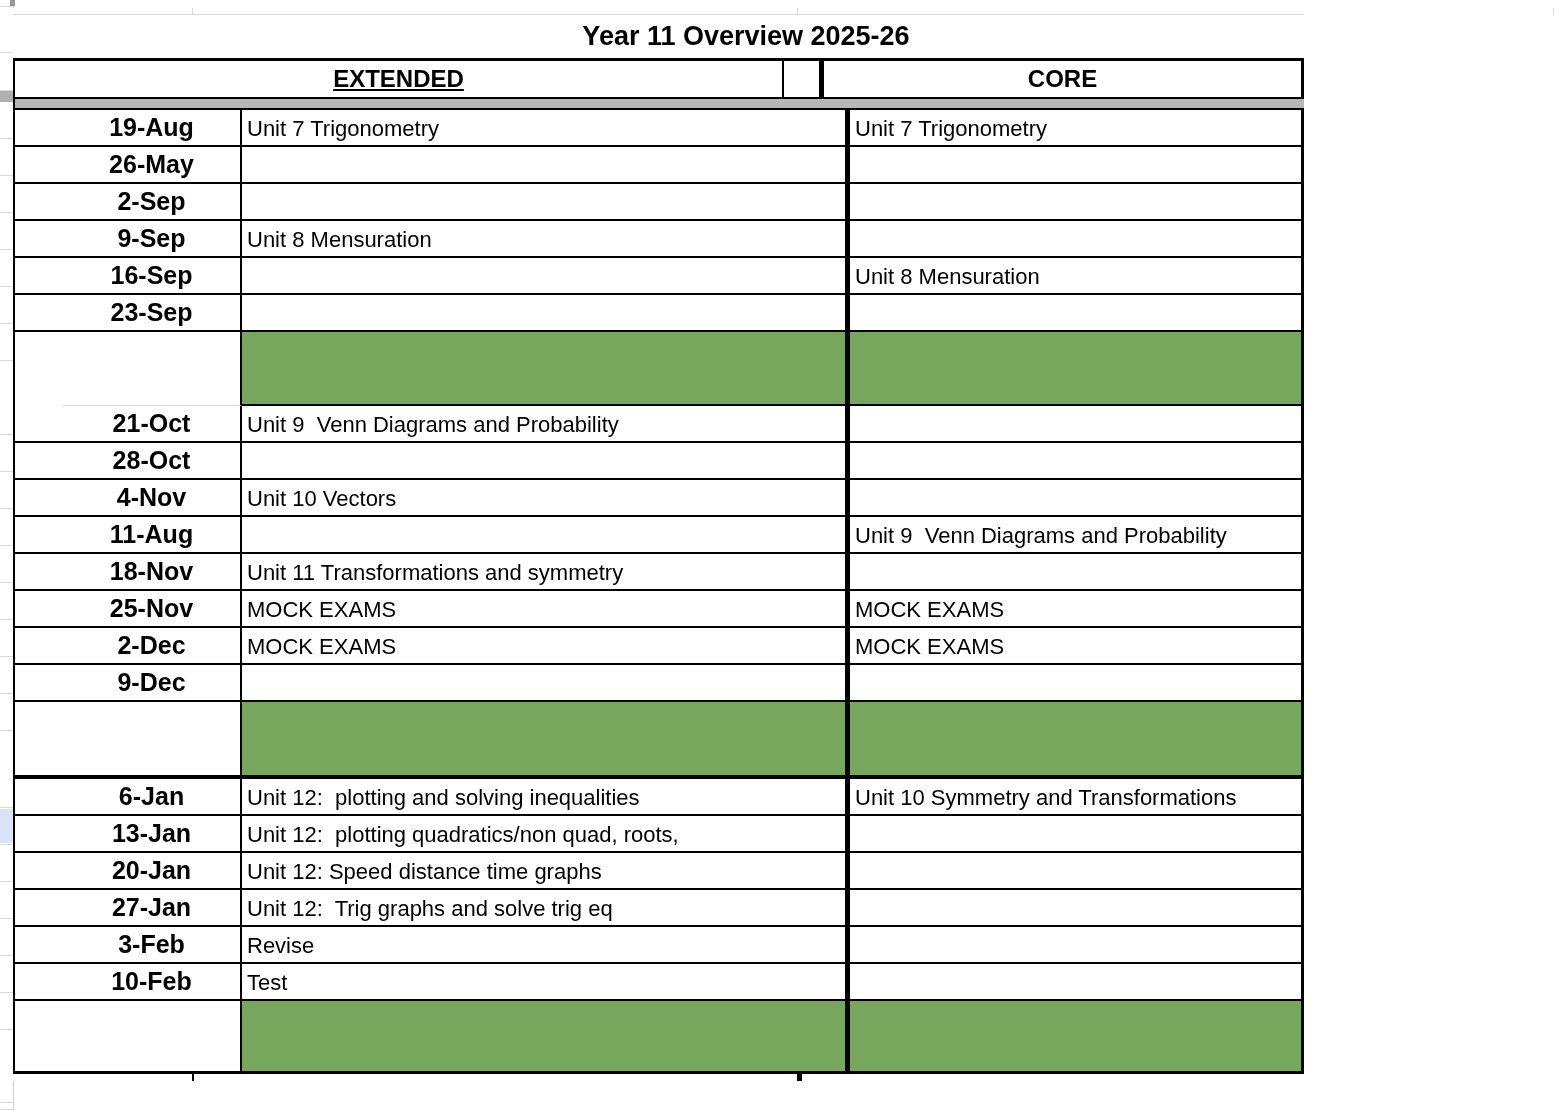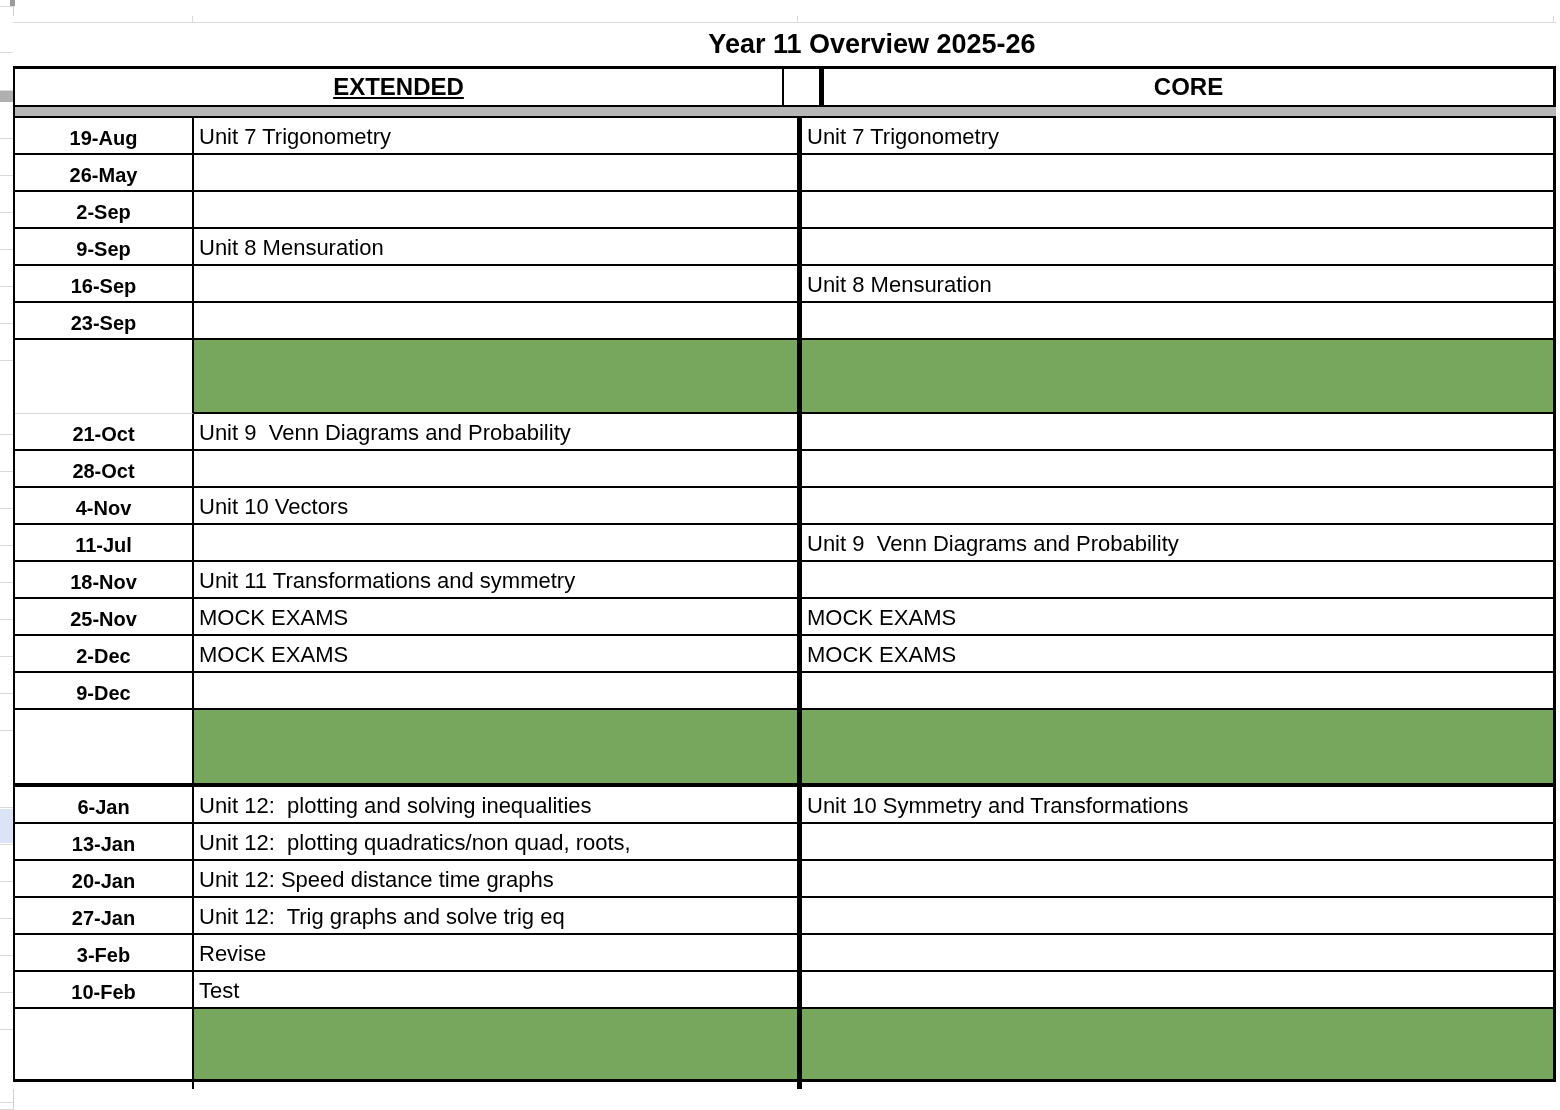--- a/index.html
+++ b/index.html
@@ -8,21 +8,21 @@
 
   .sheet { position:relative; width:1560px; height:1110px; background:#fff; overflow:hidden; }
 
   
   .gutter-vline { position:absolute; left:13px; top:0; width:1px; height:1110px; background:#cfcfcf; }
   .gutter-line  { position:absolute; left:0; width:13px; height:1px; background:#d9d9d9; z-index:3; }
   .gutter-seg   { position:absolute; left:0; width:13px; z-index:3; }
   .gutter-nub   { position:absolute; left:10px; top:0; width:5px; height:6px; background:#9a9a9a; z-index:4; }
 
   
-  .table { position:absolute; left:13px; top:16px; width:1543px; }
+  .table { position:absolute; left:13px; top:8px; width:1291px; }
   .row { position:relative; display:flex; border-left:2px solid #000; background:#fff; }
   .row.no-border-left { border-left:none; }
 
   .top-partial { height:7px; border-bottom:1px solid #d9d9d9; }
   .bottom-partial { height:7px; }
   .stub { position:absolute; top:0; height:7px; }
   .stub.gray { background:#d9d9d9; width:1px; }
   .stub.black { background:#000; }
 
   .title-row { height:46px; border-bottom:3px solid #000; align-items:center; }
@@ -31,21 +31,21 @@
   .header-row { height:38px; border-bottom:2px solid #000; }
   .hcell { display:flex; align-items:center; justify-content:center; font-weight:bold; font-size:24px; background:#fff; }
   .h-ext  { width:769px; border-right:2px solid #000;text-decoration:underline; }
   .h-gap  { width:11px; background:#fff; }
   .h-core { flex:1; border-left:5px solid #000; border-right:3px solid #000;margin-left:24px; }
 
   .spacer-row { height:11px; border-bottom:2px solid #000; }
 
   .cell { display:flex; align-items:flex-end; overflow:hidden; }
   .date-cell { width:179px; border-right:2px solid #000; justify-content:center;
-               font-weight:bold; font-size:20px; padding-bottom:3px; }
+               font-weight:bold; font-size:25px; padding-bottom:3px;margin-left:48px; }
   .ext-cell  { width:608px; border-right:5px solid #000; font-size:22px;
                padding:0 0 3px 5px; white-space:pre; }
   .core-cell { flex:1; border-right:3px solid #000; font-size:22px;
                padding:0 0 3px 5px; white-space:pre; }
 
   .week-row { height:37px; border-bottom:2px solid #000; }
 
   .break-a { height:74px; border-bottom:none; }
   .break-a .date-cell { border-bottom:1px solid #d9d9d9; }
   .break-a .ext-cell, .break-a .core-cell { border-bottom:2px solid #000; }
@@ -158,21 +158,21 @@
           <div class="cell date-cell">28-Oct</div>
           <div class="cell ext-cell"></div>
           <div class="cell core-cell"></div>
         </div>
         <div class="row week-row">
           <div class="cell date-cell">4-Nov</div>
           <div class="cell ext-cell">Unit 10 Vectors</div>
           <div class="cell core-cell"></div>
         </div>
         <div class="row week-row">
-          <div class="cell date-cell">11-Jul</div>
+          <div class="cell date-cell">11-Aug</div>
           <div class="cell ext-cell"></div>
           <div class="cell core-cell">Unit 9  Venn Diagrams and Probability</div>
         </div>
         <div class="row week-row">
           <div class="cell date-cell">18-Nov</div>
           <div class="cell ext-cell">Unit 11 Transformations and symmetry</div>
           <div class="cell core-cell"></div>
         </div>
         <div class="row week-row">
           <div class="cell date-cell">25-Nov</div>

